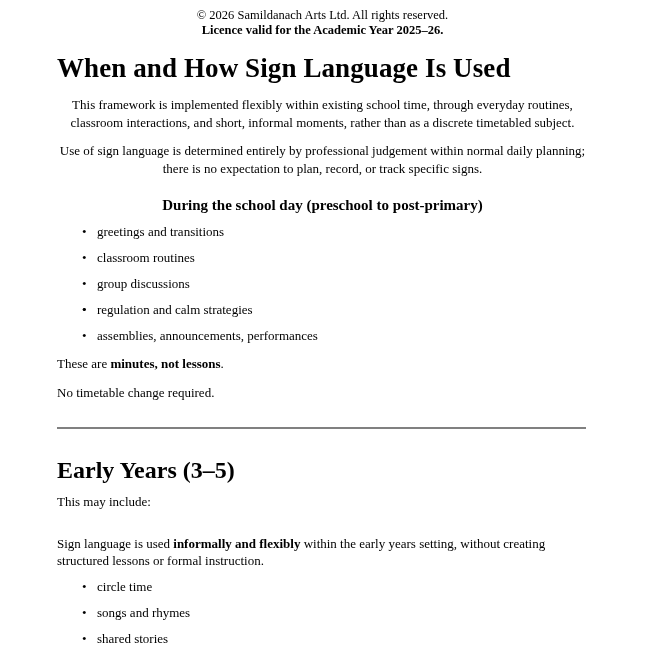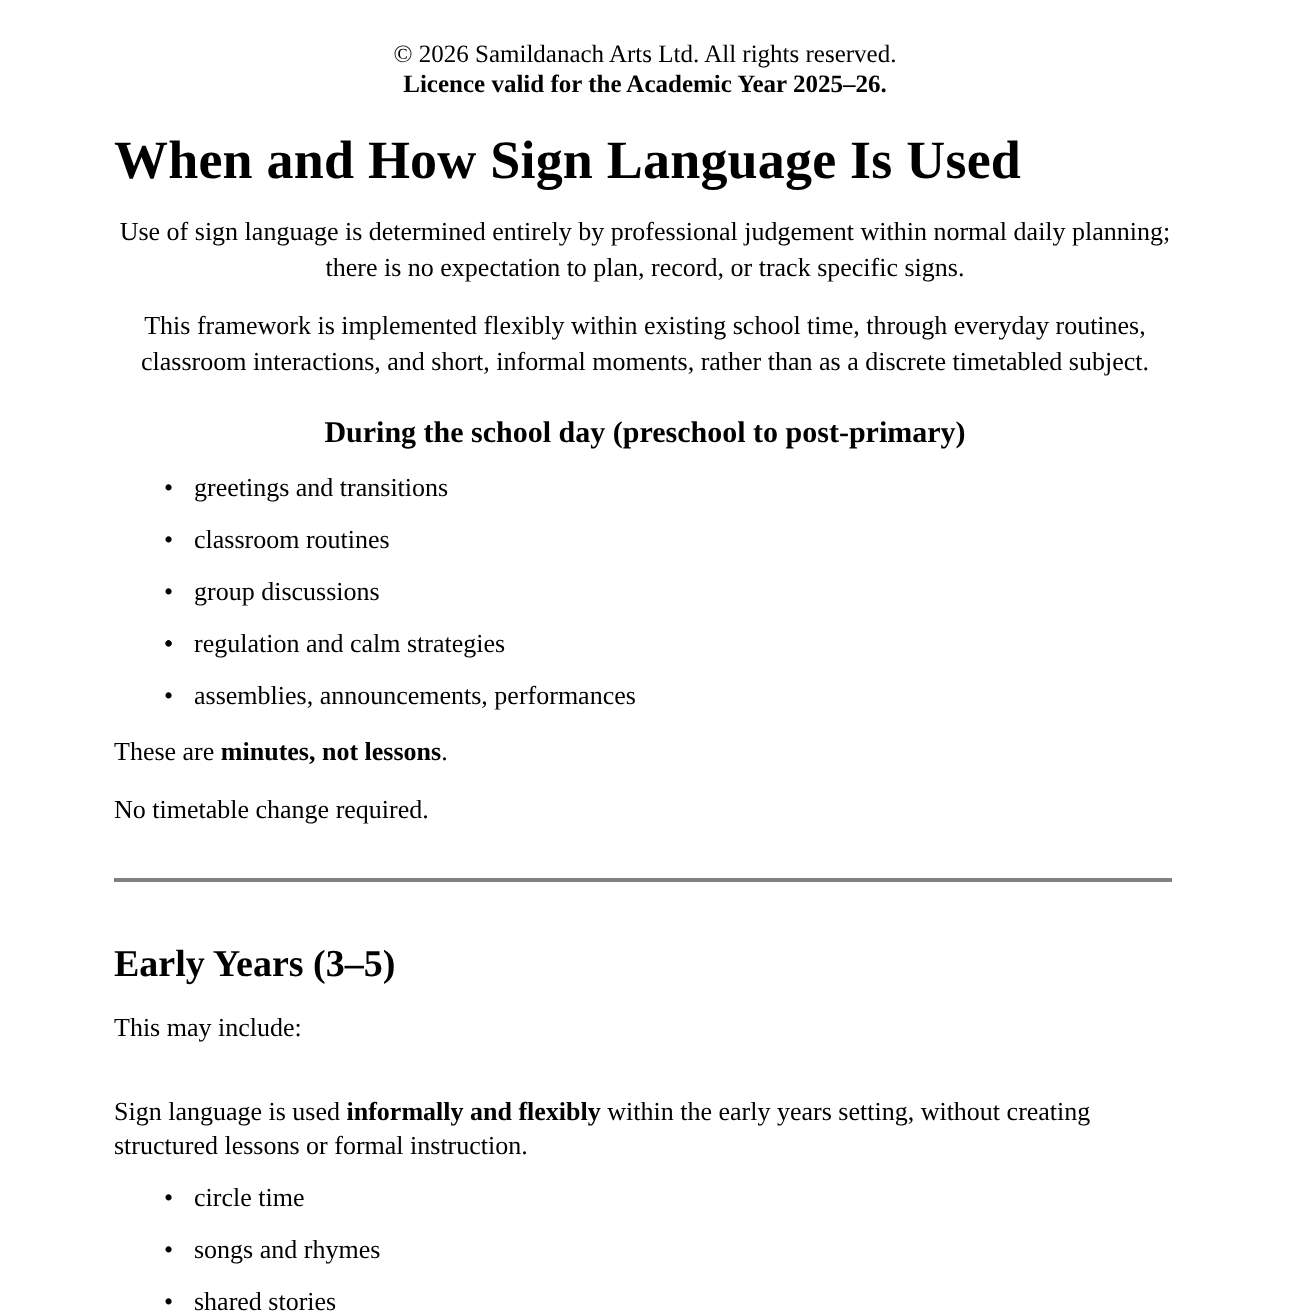--- a/index.html
+++ b/index.html
@@ -13,21 +13,21 @@
     overflow: hidden;
     font-family: "Liberation Serif", "DejaVu Serif", serif;
     color: #000000;
     -webkit-font-smoothing: antialiased;
   }
   .page {
     width: 645px;
     height: 658px;
     position: relative;
     box-sizing: border-box;
-    padding: 16px 57px;
+    padding: 4px 57px;
   }
 
   
   .licence-block {
     padding-top: 4px;
     text-align: center;
   }
   .copyright-line {
     font-size: 12.5px;
     line-height: 15px;
@@ -109,42 +109,42 @@
   
   .divider {
     border: 0;
     border-top: 2px solid #808080;
     margin: 26px 0 0 0;
     width: 529px;
   }
 
   
   .section-heading-left {
-    font-size: 19px;
+    font-size: 24px;
     line-height: 23px;
     font-weight: bold;
     margin: 30px 0 0 0;
   }
 
   strong { font-weight: bold; }
 </style>
 </head>
 <body>
 
 <div class="page">
 
   <div class="licence-block">
     <p class="copyright-line">© 2026 Samildanach Arts Ltd. All rights reserved.</p>
     <p class="licence-line">Licence valid for the Academic Year 2025–26.</p>
   </div>
 
   <h1 class="doc-title">When and How Sign Language Is Used</h1>
 
+  <p class="intro-para second">This framework is implemented flexibly within existing school time, through everyday routines, classroom interactions, and short, informal moments, rather than as a discrete timetabled subject.</p>
   <p class="intro-para">Use of sign language is determined entirely by professional judgement within normal daily planning; there is no expectation to plan, record, or track specific signs.</p>
-  <p class="intro-para second">This framework is implemented flexibly within existing school time, through everyday routines, classroom interactions, and short, informal moments, rather than as a discrete timetabled subject.</p>
 
   <h2 class="section-heading-center">During the school day (preschool to post-primary)</h2>
 
   <ul class="bullets">
     <li>
       <span class="bullet-marker">•</span>
       <span>greetings and transitions</span>
     </li>
     <li>
       <span class="bullet-marker">•</span>

